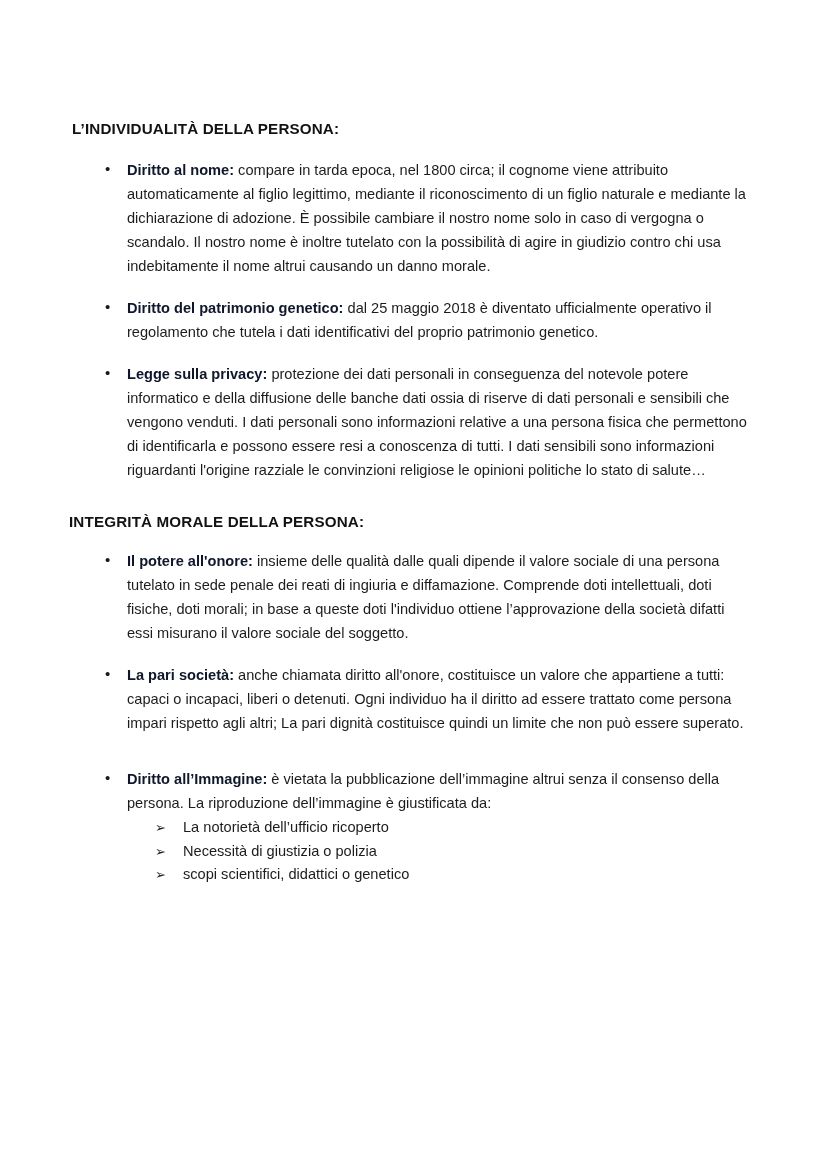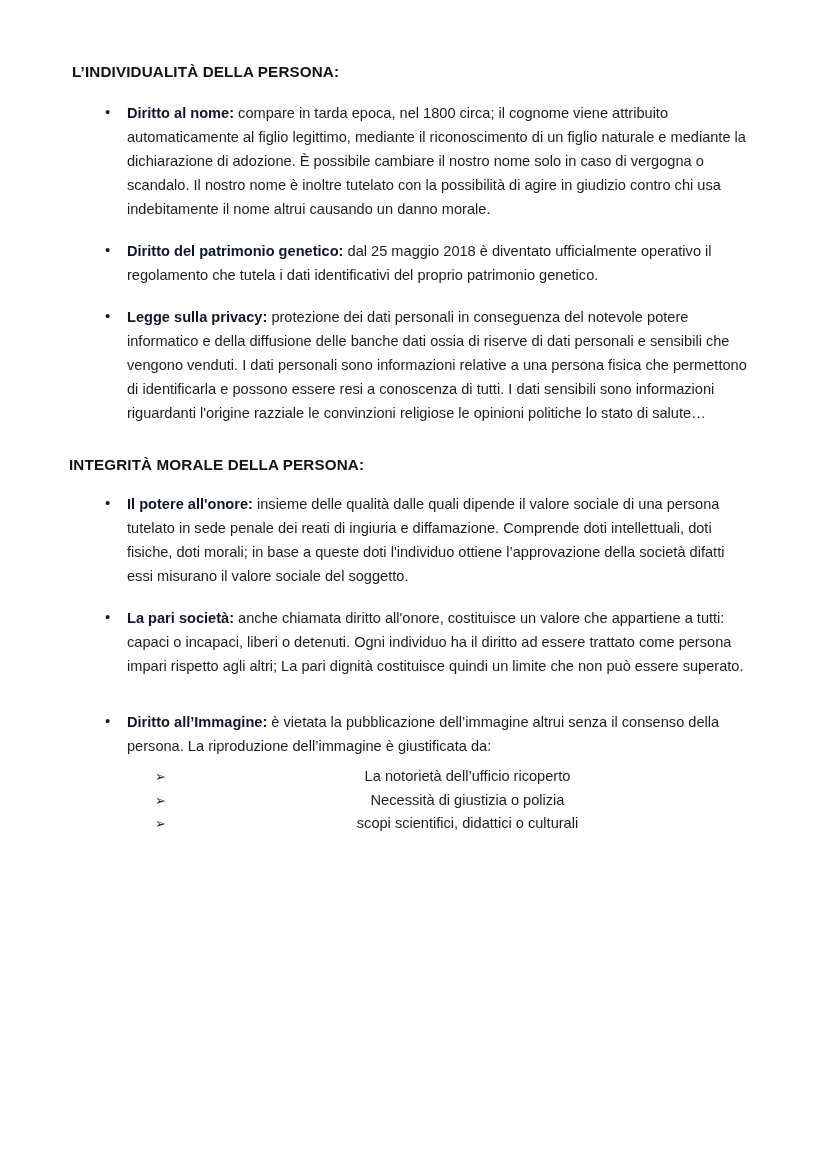--- a/index.html
+++ b/index.html
@@ -13,21 +13,21 @@
     font-family: "Liberation Sans", sans-serif;
     color: #1a1a1a;
     -webkit-font-smoothing: antialiased;
   }
   .page {
     position: relative;
     width: 828px;
     height: 1171px;
     background: #ffffff;
     box-sizing: border-box;
-    padding: 62px 76px 40px 72px;
+    padding: 119px 76px 40px 72px;
     overflow: hidden;
   }
   .doc-body {
     width: 680px;
   }
   h2.section-heading {
     font-size: 15.2px;
     font-weight: bold;
     letter-spacing: 0.15px;
     margin: 0 0 20px 0;
@@ -85,22 +85,21 @@
     content: "\27A2";
     position: absolute;
     left: 0;
     top: 0;
     font-size: 13px;
     line-height: 23.5px;
     color: #202020;
   }
   .sub-wrap {
     margin-left: 28px;
-    margin-top: 7px;
-    text-align: center;
+    margin-top: 1px;
   }
 </style>
 </head>
 <body>
 
 <div class="page">
   <div class="doc-body">
 
     <h2 class="section-heading">L’INDIVIDUALITÀ DELLA PERSONA:</h2>
 
@@ -124,20 +123,20 @@
       </li>
       <li class="bullet">
         <span class="lead">La pari società:</span><span> anche chiamata diritto all'onore, costituisce un valore che appartiene a tutti: capaci o incapaci, liberi o detenuti. Ogni individuo ha il diritto ad essere trattato come persona impari rispetto agli altri; La pari dignità costituisce quindi un limite che non può essere superato.</span>
       </li>
       <li class="bullet gap-before">
         <span class="lead">Diritto all’Immagine:</span><span> è vietata la pubblicazione dell’immagine altrui senza il consenso della persona. La riproduzione dell’immagine è giustificata da:</span>
         <div class="sub-wrap">
           <ul class="sub-list">
             <li>La notorietà dell’ufficio ricoperto</li>
             <li> Necessità di giustizia o polizia</li>
-            <li> scopi scientifici, didattici o culturali</li>
+            <li> scopi scientifici, didattici o genetico</li>
           </ul>
         </div>
       </li>
     </ul>
 
   </div>
 </div>
 
 </body></html>

